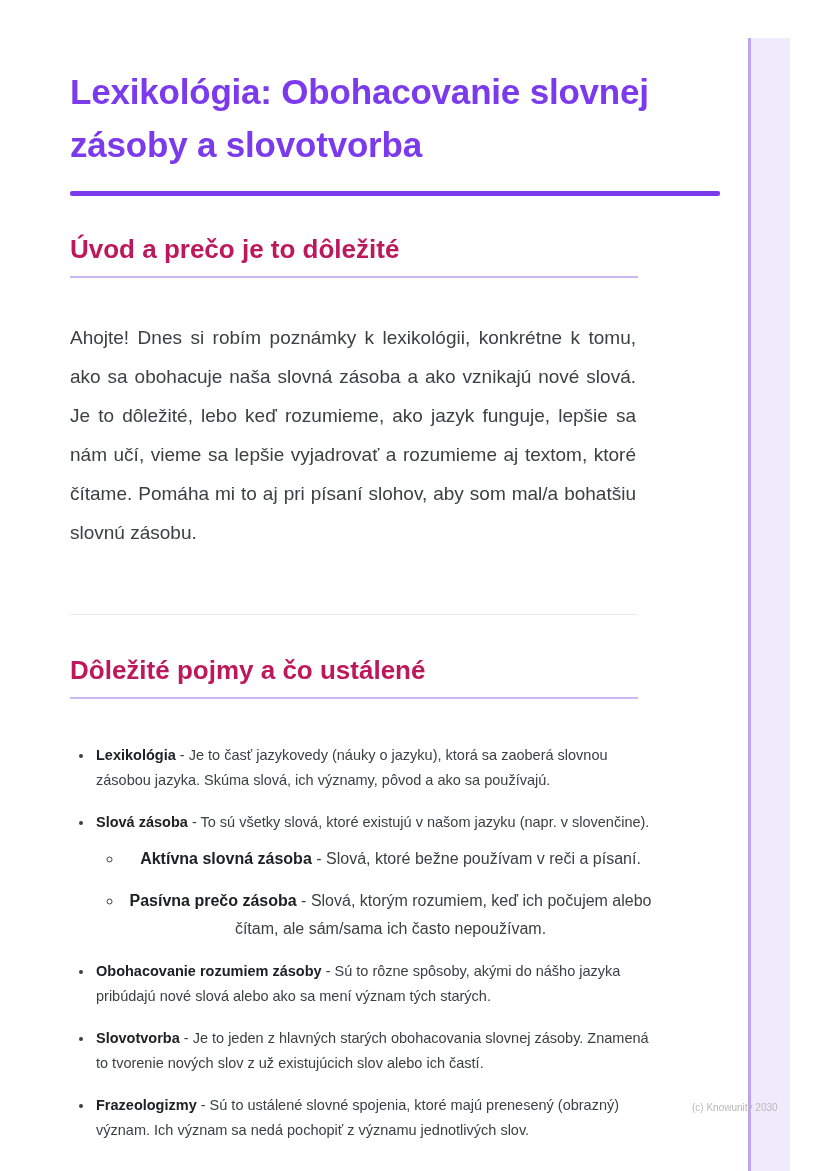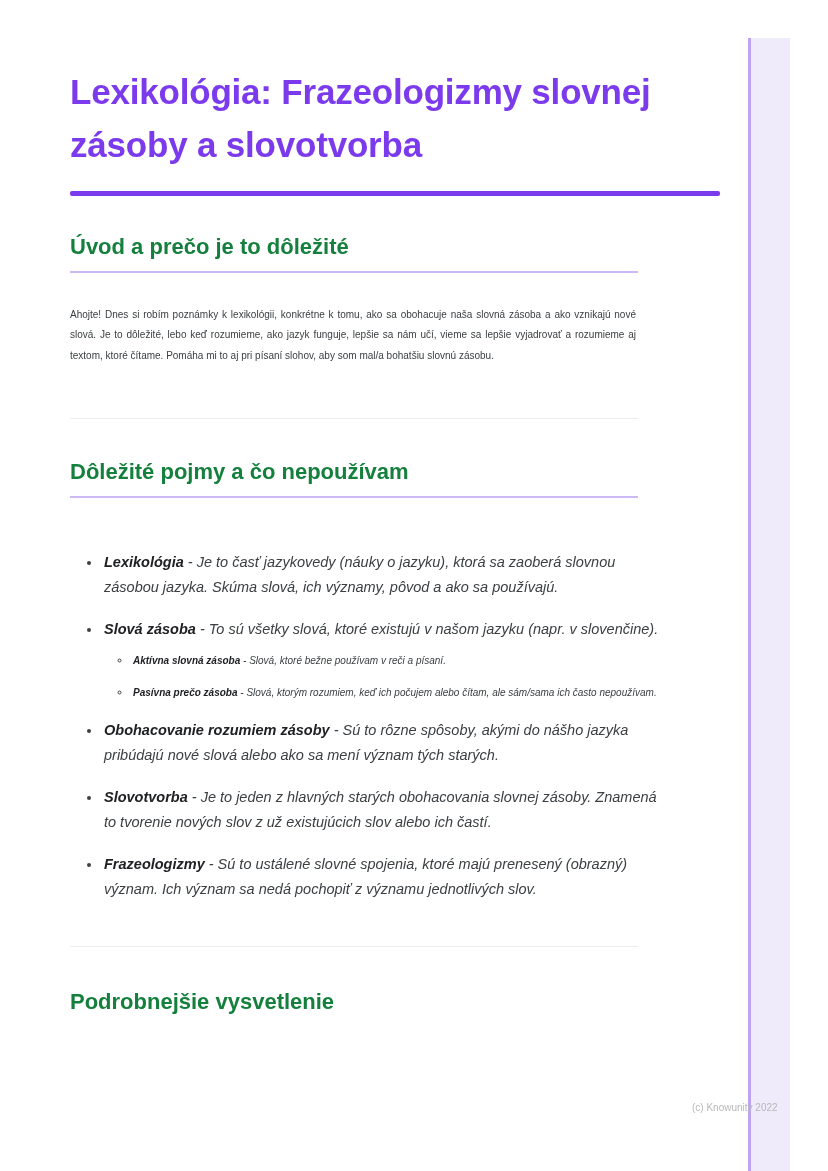--- a/index.html
+++ b/index.html
@@ -54,75 +54,75 @@
     margin: 20px 0 0 0;
     width: 650px;
     height: 5px;
     background: #7c3aed;
     border-radius: 2px;
   }
 
   
   .h2 {
     margin: 0;
-    font-size: 22px;
+    font-size: 26px;
     font-weight: bold;
-    color: #15803d;
+    color: #be185d;
     line-height: 1.35;
   }
   .h2-rule {
     margin-top: 9px;
     width: 568px;
     height: 2px;
     background: #cbb8f4;
   }
   .section-divider {
     width: 568px;
     height: 1px;
     background: #ececec;
   }
 
   
   .body-text {
-    font-size: 10px;
+    font-size: 19px;
     line-height: 2.05;
     color: #3c4043;
     max-width: 566px;
   }
   .body-text.justified {
     text-align: justify;
   }
 
   
   ul.lvl1 {
-    margin: 8px;
+    margin: 0;
     padding-left: 24px;
     list-style-type: disc;
-    font-style: italic;
   }
   ul.lvl2 {
     margin: 10px 0 0 0;
     padding-left: 27px;
     list-style-type: circle;
   }
   ul.lvl1 > li {
     font-size: 14.5px;
     line-height: 1.72;
     color: #3c4043;
     margin-bottom: 17px;
     padding-left: 2px;
     max-width: 560px;
   }
   ul.lvl2 > li {
-    font-size: 10px;
+    font-size: 16px;
     line-height: 1.72;
     color: #3c4043;
     margin-bottom: 15px;
     padding-left: 2px;
     max-width: 540px;
+    text-align: center;
   }
   ul.lvl1 > li:last-child,
   ul.lvl2 > li:last-child { margin-bottom: 0; }
   li b { font-weight: bold; color: #202124; }
 
   
   .gap-intro-h2 { height: 36px; }
   .gap-h2-text  { height: 22px; }
   .gap-text-div { height: 42px; }
   .gap-div-h2   { height: 38px; }
@@ -141,38 +141,38 @@
     z-index: 5;
   }
 </style>
 </head>
 <body>
 
 <div id="side-strip"></div>
 
 <div id="page">
 
-  <h1 id="doc-title">Lexikológia: Frazeologizmy slovnej zásoby a slovotvorba</h1>
+  <h1 id="doc-title">Lexikológia: Obohacovanie slovnej zásoby a slovotvorba</h1>
   <div class="title-rule"></div>
 
   <div class="gap-intro-h2"></div>
 
   <section>
     <h2 class="h2">Úvod a prečo je to dôležité</h2>
     <div class="h2-rule"></div>
     <div class="gap-h2-text"></div>
     <p class="body-text justified">Ahojte! Dnes si robím poznámky k lexikológii, konkrétne k tomu, ako sa obohacuje naša slovná zásoba a ako vznikajú nové slová. Je to dôležité, lebo keď rozumieme, ako jazyk funguje, lepšie sa nám učí, vieme sa lepšie vyjadrovať a rozumieme aj textom, ktoré čítame. Pomáha mi to aj pri písaní slohov, aby som mal/a bohatšiu slovnú zásobu.</p>
   </section>
 
   <div class="gap-text-div"></div>
   <div class="section-divider"></div>
   <div class="gap-div-h2"></div>
 
   <section>
-    <h2 class="h2">Dôležité pojmy a čo nepoužívam</h2>
+    <h2 class="h2">Dôležité pojmy a čo ustálené</h2>
     <div class="h2-rule"></div>
     <div class="gap-h2-text"></div>
     <div class="gap-lead-list"></div>
 
     <ul class="lvl1">
       <li>
         <b>Lexikológia</b><span> - Je to časť jazykovedy (náuky o jazyku), ktorá sa zaoberá slovnou zásobou jazyka. Skúma slová, ich významy, pôvod a ako sa používajú.</span>
       </li>
       <li>
         <b>Slová zásoba</b><span> - To sú všetky slová, ktoré existujú v našom jazyku (napr. v slovenčine).</span>
@@ -201,13 +201,13 @@
   <div class="section-divider"></div>
   <div class="gap-div-h2b"></div>
 
   <section>
     <h2 class="h2">Podrobnejšie vysvetlenie</h2>
 
   </section>
 
 </div>
 
-<div id="watermark">(c) Knowunity 2022</div>
+<div id="watermark">(c) Knowunity 2030</div>
 
 </body></html>

